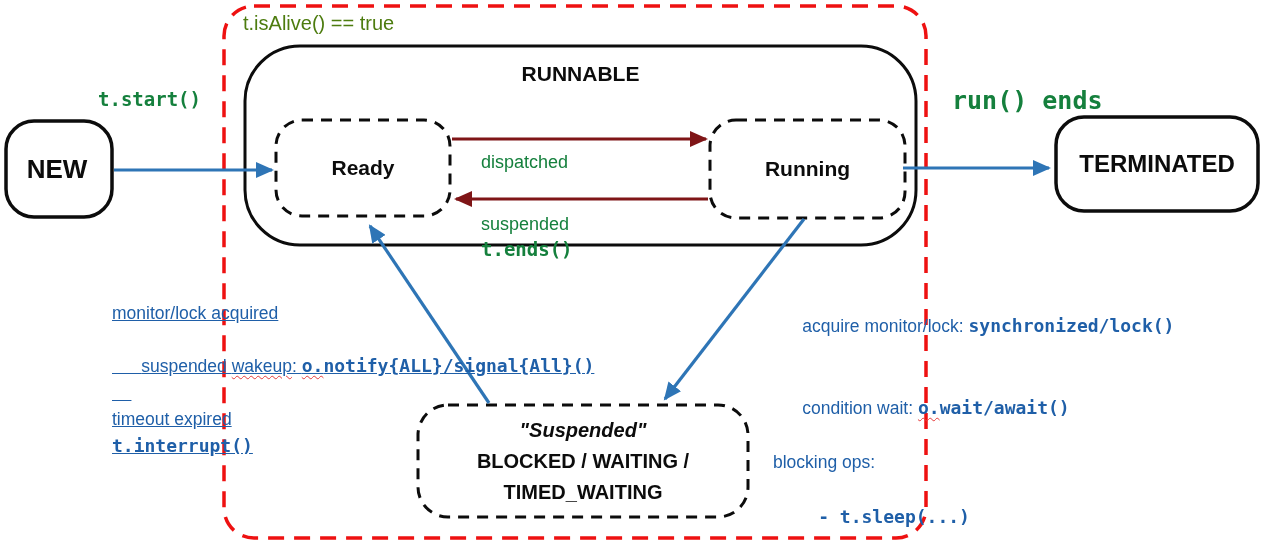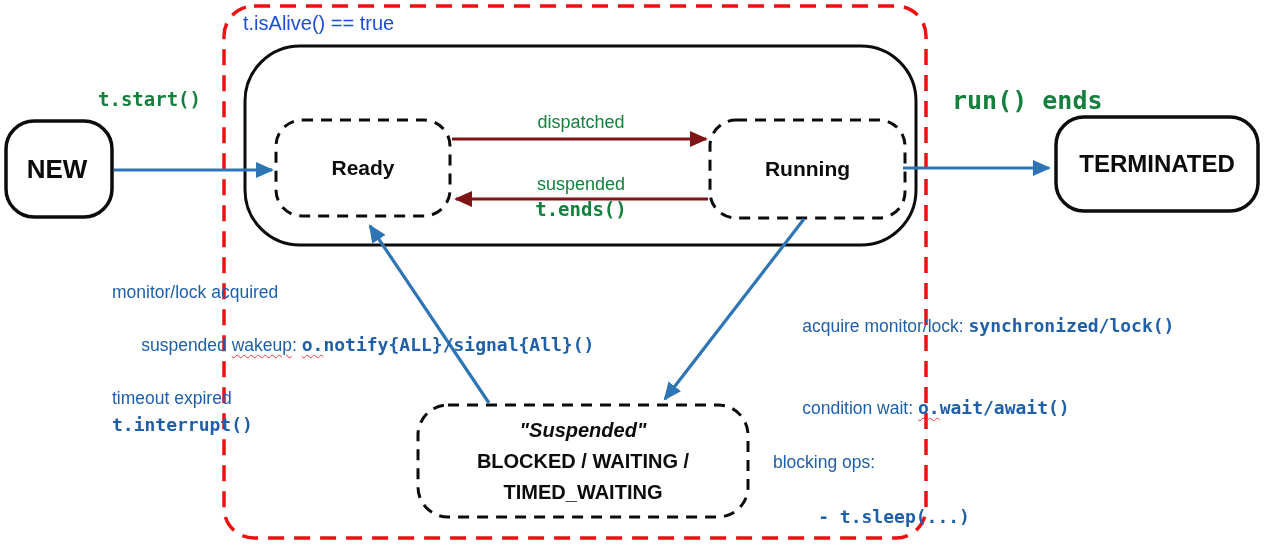--- a/index.html
+++ b/index.html
@@ -10,36 +10,36 @@
     font-family:"Liberation Sans", sans-serif;
     overflow:hidden;
   }
   #diagram-svg{position:absolute;left:0;top:0;width:1264px;height:546px;}
   .label{position:absolute;white-space:pre;}
   .state-label{
     display:flex;align-items:center;justify-content:center;
     font-weight:bold;color:#0c0c0c;text-align:center;
   }
   .blue{color:#15803d;}
-  .red{color:#1d4ed8;}
+  .red{color:#4d7c0f;}
   .code{font-family:"DejaVu Sans Mono", monospace;font-weight:bold;}
   .ann{position:absolute;color:#1f5fa8;font-size:17.5px;}
   .ann .line{white-space:pre;}
   .ann .code{font-size:18px;}
   .ann-left .line{line-height:26.5px;}
   .ann-right .line{line-height:27px;}
   .indent{padding-left:16px;display:inline-block;}
   .sq{
     text-decoration:underline;
     text-decoration-style:wavy;
     text-decoration-color:#e43b3b;
     text-decoration-thickness:1px;
     text-underline-offset:3px;
   }
-  .transition-label{text-align:center;}
+  .transition-label{text-align:left;margin-top:40px;}
   #suspended-label{
     position:absolute;display:flex;flex-direction:column;
     align-items:center;justify-content:center;
     font-weight:bold;color:#0c0c0c;font-size:20px;line-height:31px;
   }
   #suspended-label .quoted{font-style:italic;}
 </style>
 </head>
 <body>
 
@@ -74,20 +74,21 @@
     <line x1="708" y1="199" x2="456" y2="199" stroke="#7f1517" stroke-width="3" marker-end="url(#ah-red)"></line>
     <line x1="903" y1="168" x2="1049" y2="168" stroke="#2e75b6" stroke-width="3.2" marker-end="url(#ah-blue)"></line>
     <line x1="489" y1="403" x2="370" y2="226" stroke="#2e75b6" stroke-width="3.2" marker-end="url(#ah-blue)"></line>
     <line x1="804" y1="219" x2="665" y2="399" stroke="#2e75b6" stroke-width="3.2" marker-end="url(#ah-blue)"></line>
   </svg>
 
   <div class="label red" style="left:243px;top:12px;font-size:20px;">t.isAlive() == true</div>
 
   <div class="label state-label" style="left:6px;top:121px;width:102px;height:96px;font-size:26px;">NEW</div>
 
+  <div class="label state-label" style="left:245px;top:60px;width:671px;height:28px;font-size:21px;">RUNNABLE</div>
 
   <div class="label state-label" style="left:276px;top:120px;width:174px;height:96px;font-size:21px;">Ready</div>
 
   <div class="label state-label" style="left:710px;top:120px;width:195px;height:98px;font-size:21px;">Running</div>
 
   <div class="label state-label" style="left:1056px;top:117px;width:202px;height:94px;font-size:24px;">TERMINATED</div>
 
   <div id="suspended-label" style="left:418px;top:405px;width:330px;height:112px;">
     <div class="quoted">"Suspended"</div>
     <div>BLOCKED / WAITING /</div>
@@ -97,21 +98,21 @@
   <div class="label code blue" style="left:98px;top:88px;font-size:19px;">t.start()</div>
 
   <div class="label blue transition-label" style="left:481px;top:112px;width:200px;font-size:18px;">dispatched</div>
 
   <div class="label blue transition-label" style="left:481px;top:174px;width:200px;font-size:18px;">suspended</div>
 
   <div class="label code blue transition-label" style="left:481px;top:198px;width:200px;font-size:19px;">t.ends()</div>
 
   <div class="label code blue" style="left:952px;top:86px;font-size:25px;">run() ends</div>
 
-  <div class="ann ann-left" style="left:112px;top:279px;">
+  <div class="ann ann-left" style="left:112px;top:300px;text-decoration:underline;">
     <div class="line">monitor/lock acquired</div>
     <div class="line">
       <span>suspended </span><span class="sq">wakeup</span><span>: </span><span class="code sq">o.</span><span class="code">notify{ALL}/signal{All}()</span>
     </div>
     <div class="line">timeout expired</div>
     <div class="line code">t.interrupt()</div>
   </div>
 
   <div class="ann ann-right" style="left:773px;top:285px;">
     <div class="line">

